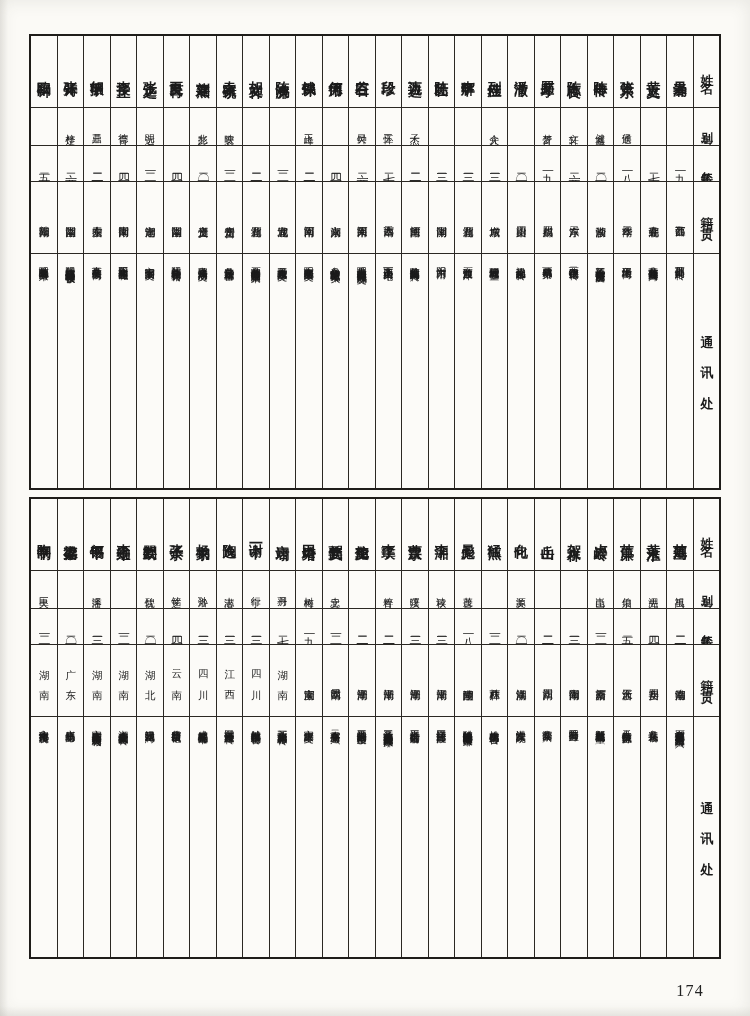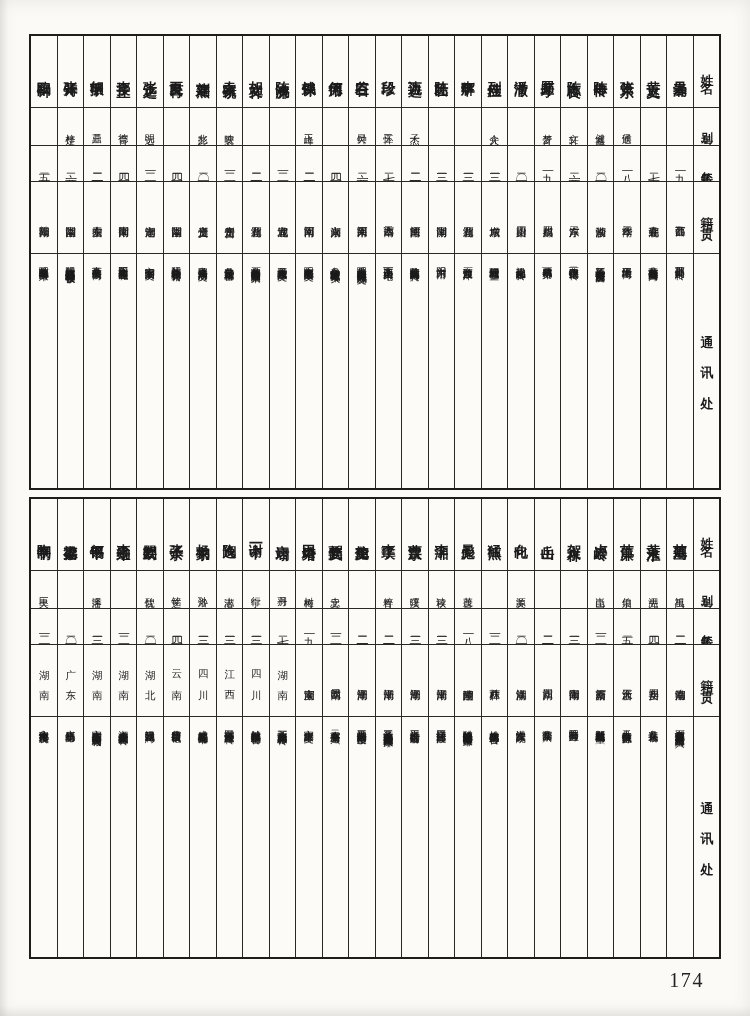--- a/index.html
+++ b/index.html
@@ -61,22 +61,22 @@
     letter-spacing:.04em;
   }
   .header-col .cell{font-weight:bold;}
   .h-cell{font-size:13px;letter-spacing:.6em;}
   .h-cell.c-alias{height:38px;font-size:12px;letter-spacing:.35em;}
   .h-cell.c-age{font-size:12px;letter-spacing:.2em;}
   .h-cell.c-origin{font-size:13px;letter-spacing:.8em;}
   .h-cell.c-addr{font-size:13px;letter-spacing:2.4em;justify-content:center;padding-top:0;}
   .page-number{
     position:absolute;
-    right:46px;bottom:24px;
-    font-size:20px;
+    right:46px;bottom:16px;
+    font-size:16px;
     letter-spacing:.08em;
     color:#222;
   }
   
   .page::before{
     content:"";
     position:absolute;left:0;top:0;width:100%;height:100%;
     pointer-events:none;
     background:
       linear-gradient(90deg,rgba(90,85,75,.10),rgba(0,0,0,0) 8px),

